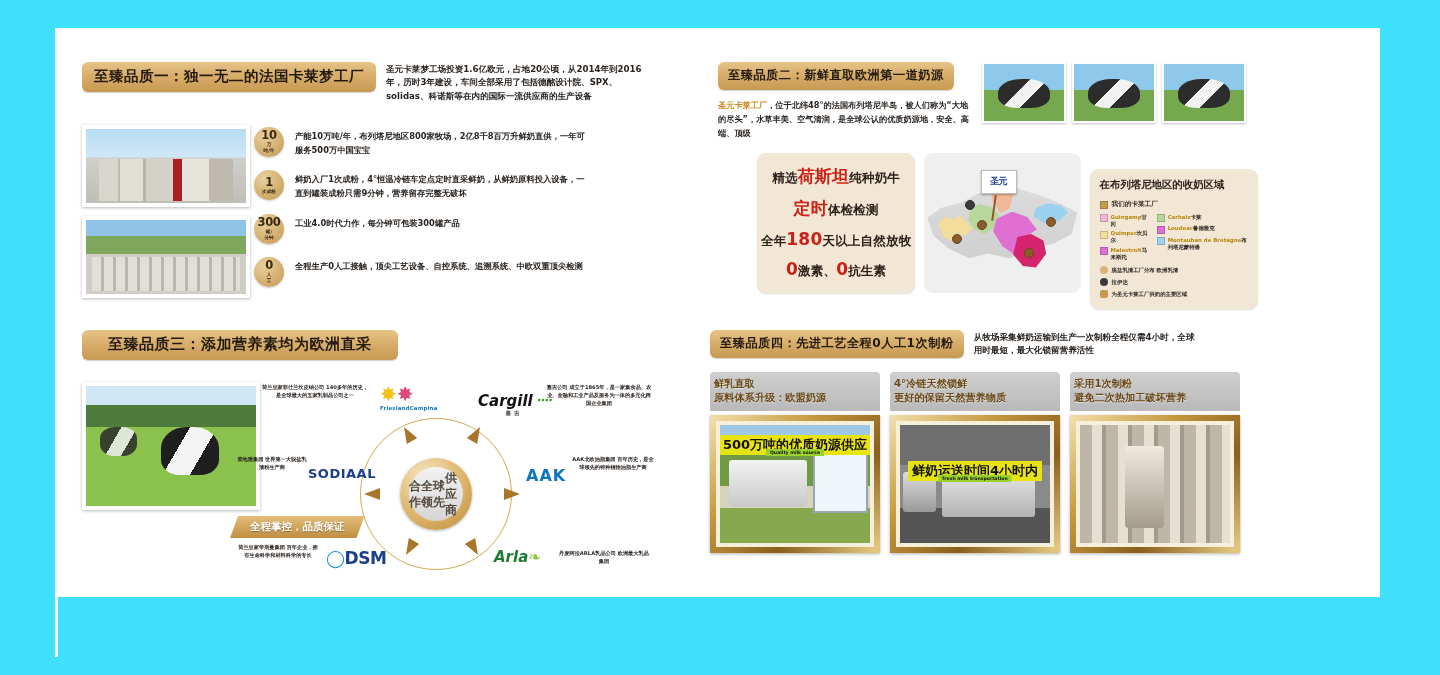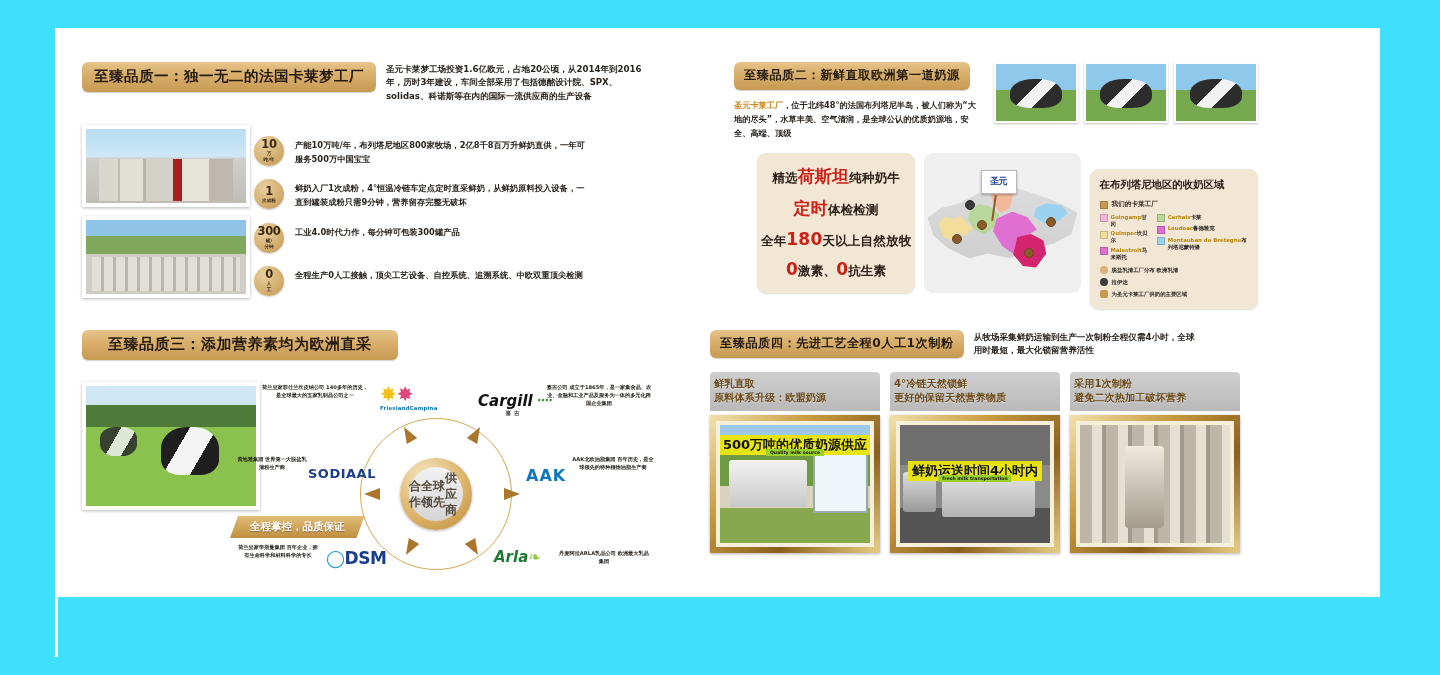--- a/index.html
+++ b/index.html
@@ -51,36 +51,36 @@
   .ph-aerial{
     background:linear-gradient(180deg,#8fc4e8 0 22%,#7fa85c 22% 46%,#cfcdc6 46% 100%);
   }
   .ph-aerial:after{
     content:"";position:absolute;left:4%;top:50%;width:92%;height:46%;
     background:
       repeating-linear-gradient(90deg,#e4e2db 0 9px,#b7b4ab 9px 12px),
       linear-gradient(180deg,#d5d2ca,#a9a69d);
     opacity:.9;
   }
-  .bullets{flex:1;padding-top:2px;margin-top:9px;}
+  .bullets{flex:1;padding-top:2px;}
   .bullet{display:flex;align-items:flex-start;gap:11px;margin-bottom:13px;}
   .disc{
     width:30px;height:30px;border-radius:50%;flex:0 0 30px;
     background:radial-gradient(circle at 34% 28%,#e9cf9d,#cfa968 70%,#bb9151 100%);
     color:#3a2a14;display:flex;flex-direction:column;align-items:center;justify-content:center;
     line-height:1;box-shadow:0 1px 2px rgba(0,0,0,.22);
   }
   .disc .big{font-size:11.5px;font-weight:bold;letter-spacing:-.3px;}
   .disc .sm{font-size:4.6px;font-weight:bold;margin-top:1.5px;text-align:center;}
   .bullet .desc{font-size:8.3px;line-height:1.65;color:#2a2420;font-weight:bold;padding-top:3px;width:292px;}
 
   
   #sec2{position:absolute;left:718px;top:62px;width:540px;height:275px;}
   #sec2 .head{display:flex;gap:12px;align-items:flex-start;}
-  #sec2 .headleft{width:252px;margin-left:16px;}
+  #sec2 .headleft{width:252px;}
   #sec2 .ribbon{font-size:12.2px;padding:5px 10px 6px;}
   #sec2 .lede{margin-top:9px;font-size:8.2px;line-height:1.7;font-weight:bold;color:#2a2420;}
   .cowrow{display:flex;gap:6px;}
   .cowimg{width:80px;height:57px;border:2px solid #fff;box-shadow:0 1px 2px rgba(0,0,0,.25);
     background:linear-gradient(180deg,#8ec9ec 0 46%,#76a94e 46% 100%);position:relative;overflow:hidden;}
   .cowimg:before{content:"";position:absolute;left:18%;top:26%;width:64%;height:52%;border-radius:46% 46% 38% 38%;
     background:linear-gradient(135deg,#2c2c2c 0 40%,#f2f2f2 40% 62%,#2c2c2c 62% 100%);}
   .panels{display:flex;gap:9px;margin-top:12px;}
   .panel{background:#f2e7d4;border-radius:9px;box-shadow:0 1px 2px rgba(0,0,0,.15);}
   .panel-claims{width:160px;height:140px;display:flex;flex-direction:column;justify-content:center;align-items:center;gap:9px;margin-left:39px;}

